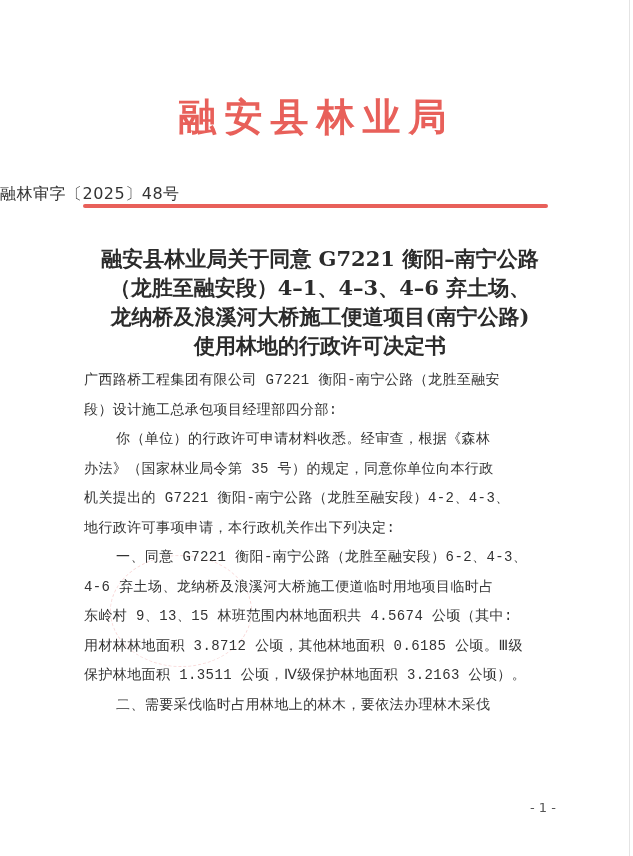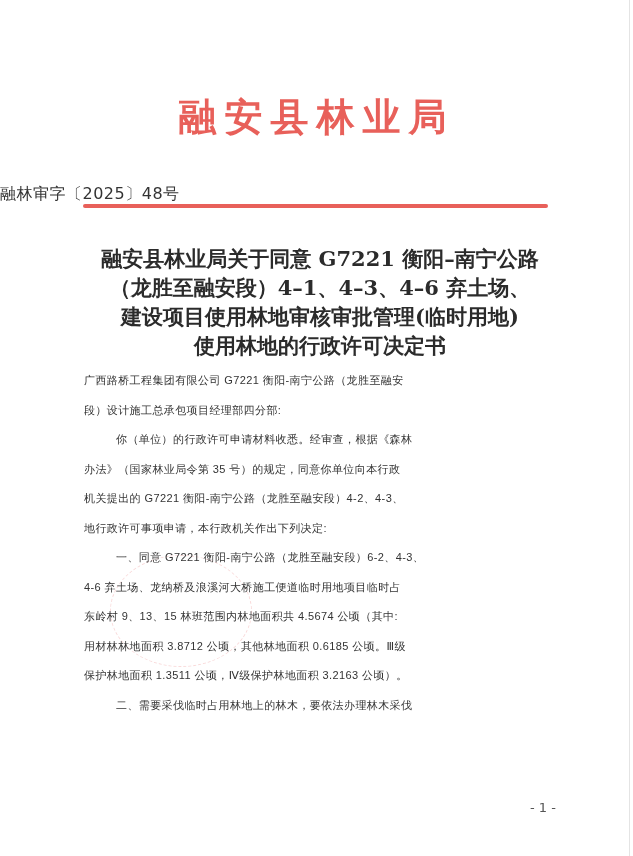--- a/index.html
+++ b/index.html
@@ -19,22 +19,22 @@
     letter-spacing: 0.5px;
   }
   .red-rule { position: absolute; left: 83px; top: 204px; width: 465px; height: 4px; background: #e8605a; border-radius: 2px; }
   .doc-title {
     position: absolute; left: 70px; top: 228px; width: 500px; text-align: center;
     font-weight: bold; font-size: 21px; line-height: 29px; color: #2b2b2b; margin-top: 16px;
   }
   .doc-title div { white-space: nowrap; }
   .body-text {
     position: absolute; left: 84px; top: 366px; width: 470px;
-    font-size: 11px; line-height: 29.5px; color: #333;
-    font-family: Liberation Sans, sans-serif;
+    font-size: 14px; line-height: 29.5px; color: #333;
+    font-family: Liberation Mono, monospace;
   }
   .body-text .line { white-space: nowrap; letter-spacing: 0.4px; }
   .body-text .indent { padding-left: 32px; }
   .page-number {
     position: absolute; left: 530px; top: 800px; font-size: 13px; color: #555;
     font-family: "DejaVu Sans", "Liberation Sans", sans-serif;
   }
   .seal {
     position: absolute; left: 110px; top: 555px; width: 140px; height: 110px;
     border-radius: 50%; border: 1px dashed rgba(230, 110, 110, 0.25); pointer-events: none;
@@ -45,21 +45,21 @@
 
 <div class="edge-line"></div>
 
 <div class="masthead">融安县林业局</div>
 <div class="doc-number">融林审字〔2025〕48号</div>
 <div class="red-rule"></div>
 
 <div class="doc-title">
   <div>融安县林业局关于同意 G7221 衡阳–南宁公路</div>
   <div>（龙胜至融安段）4–1、4–3、4–6 弃土场、</div>
-  <div>建设项目使用林地审核审批管理(临时用地)</div>
+  <div>龙纳桥及浪溪河大桥施工便道项目(南宁公路)</div>
   <div>使用林地的行政许可决定书</div>
 </div>
 
 <div class="seal"></div>
 
 <div class="body-text">
   <div class="line">广西路桥工程集团有限公司 G7221 衡阳-南宁公路（龙胜至融安</div>
   <div class="line">段）设计施工总承包项目经理部四分部:</div>
   <div class="line indent">你（单位）的行政许可申请材料收悉。经审查，根据《森林</div>
   <div class="line">办法》（国家林业局令第 35 号）的规定，同意你单位向本行政</div>

